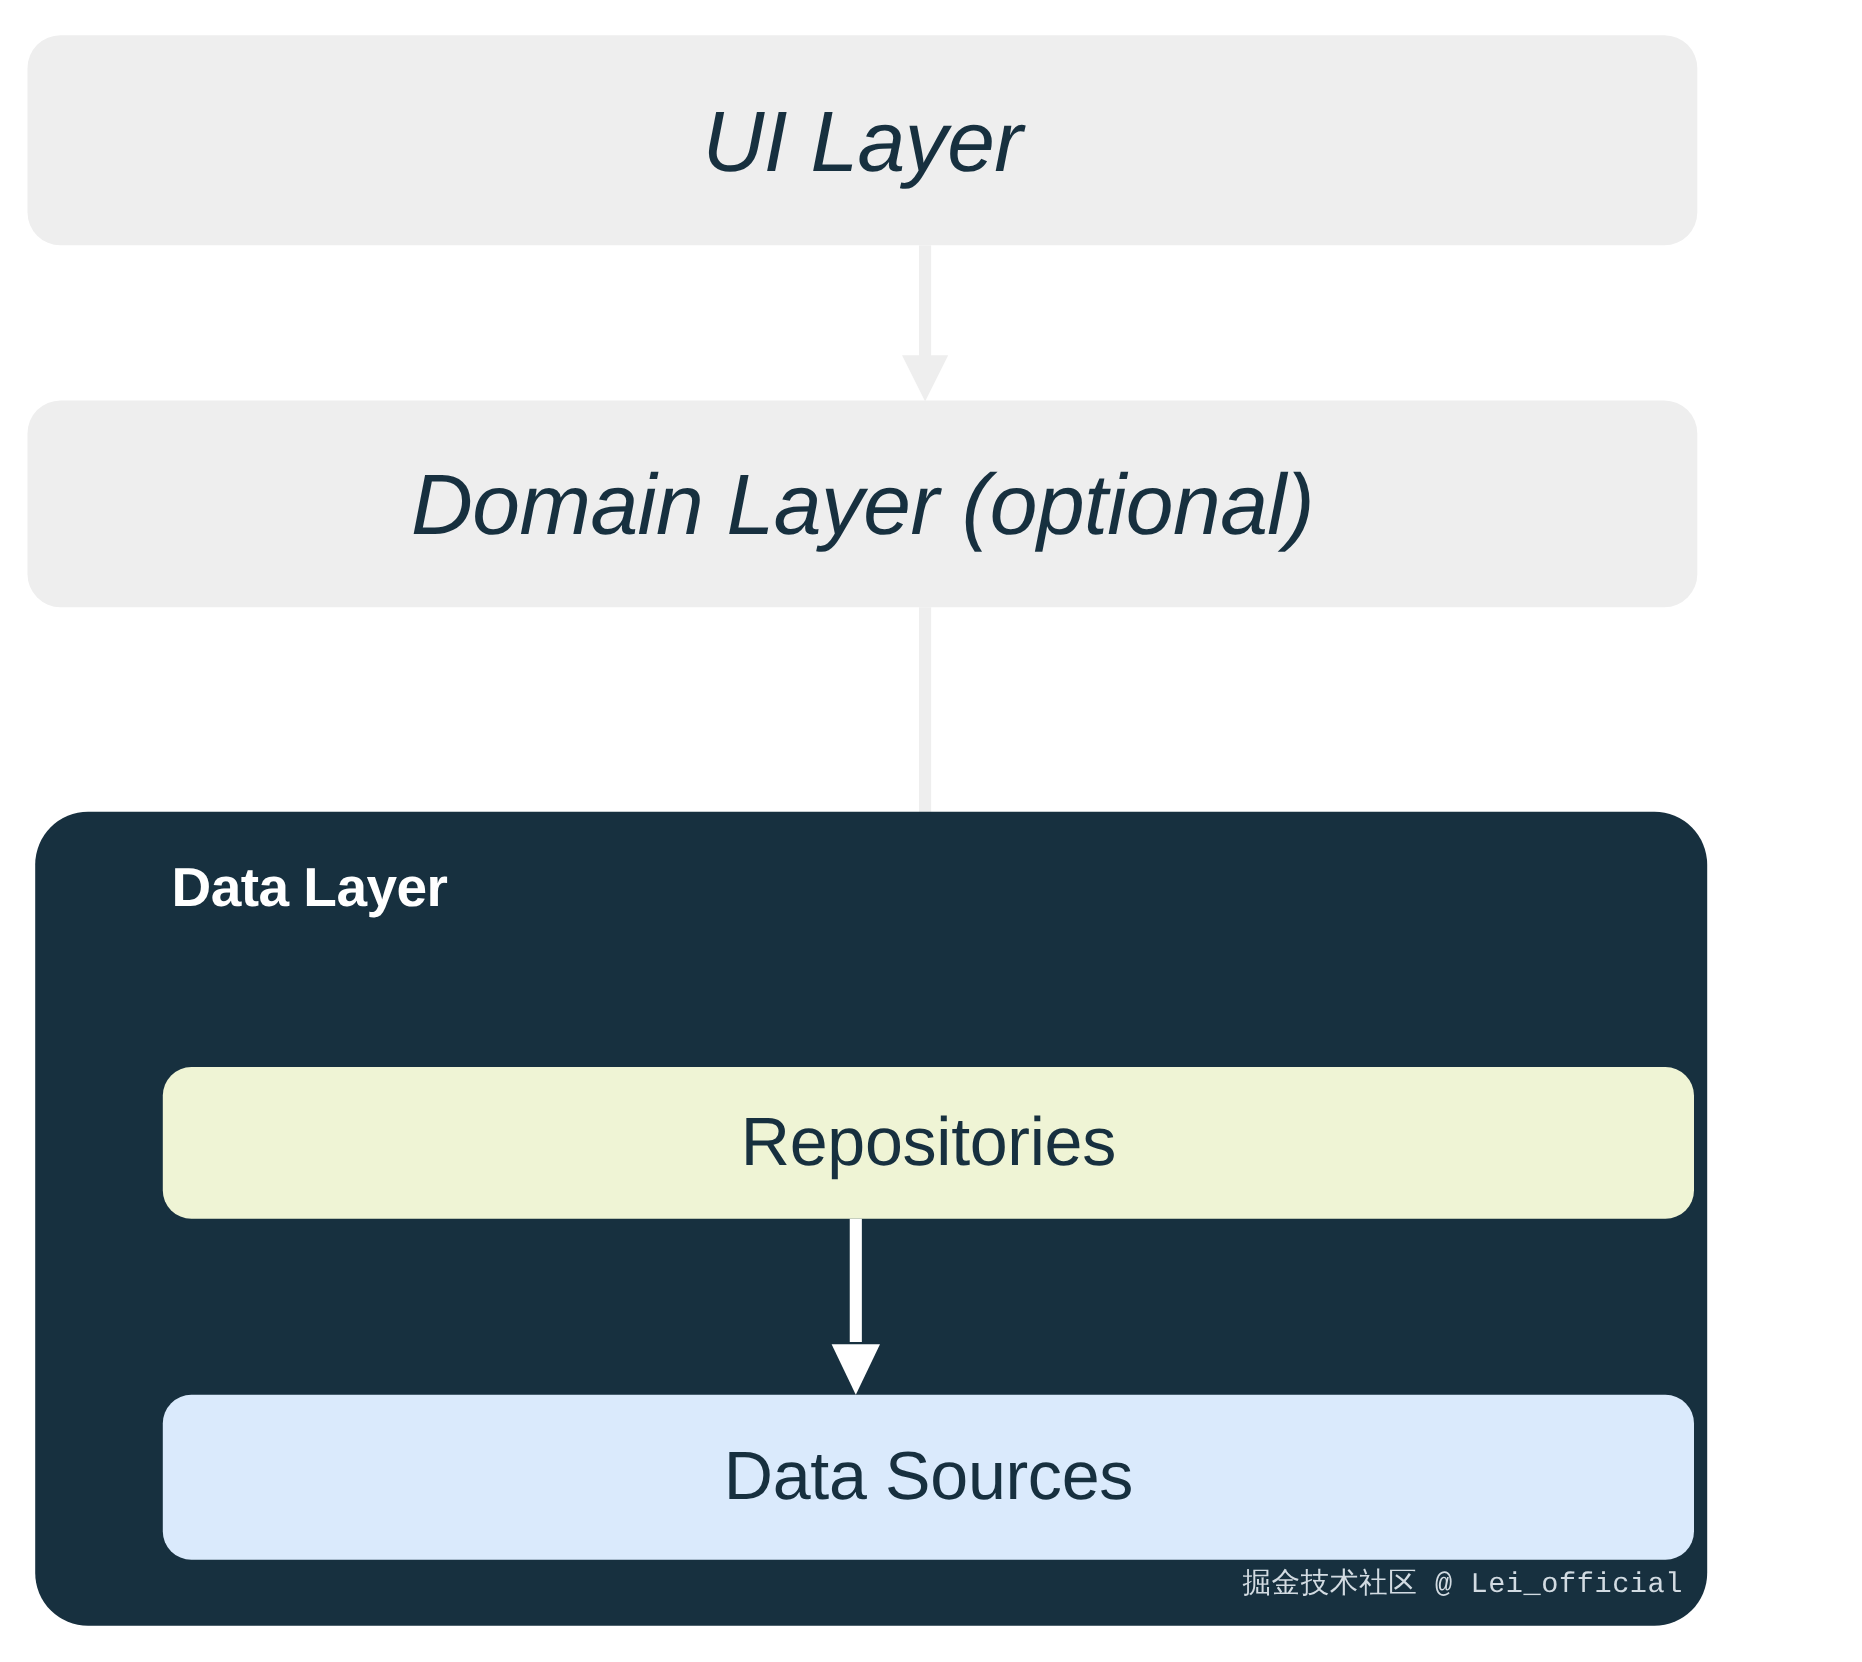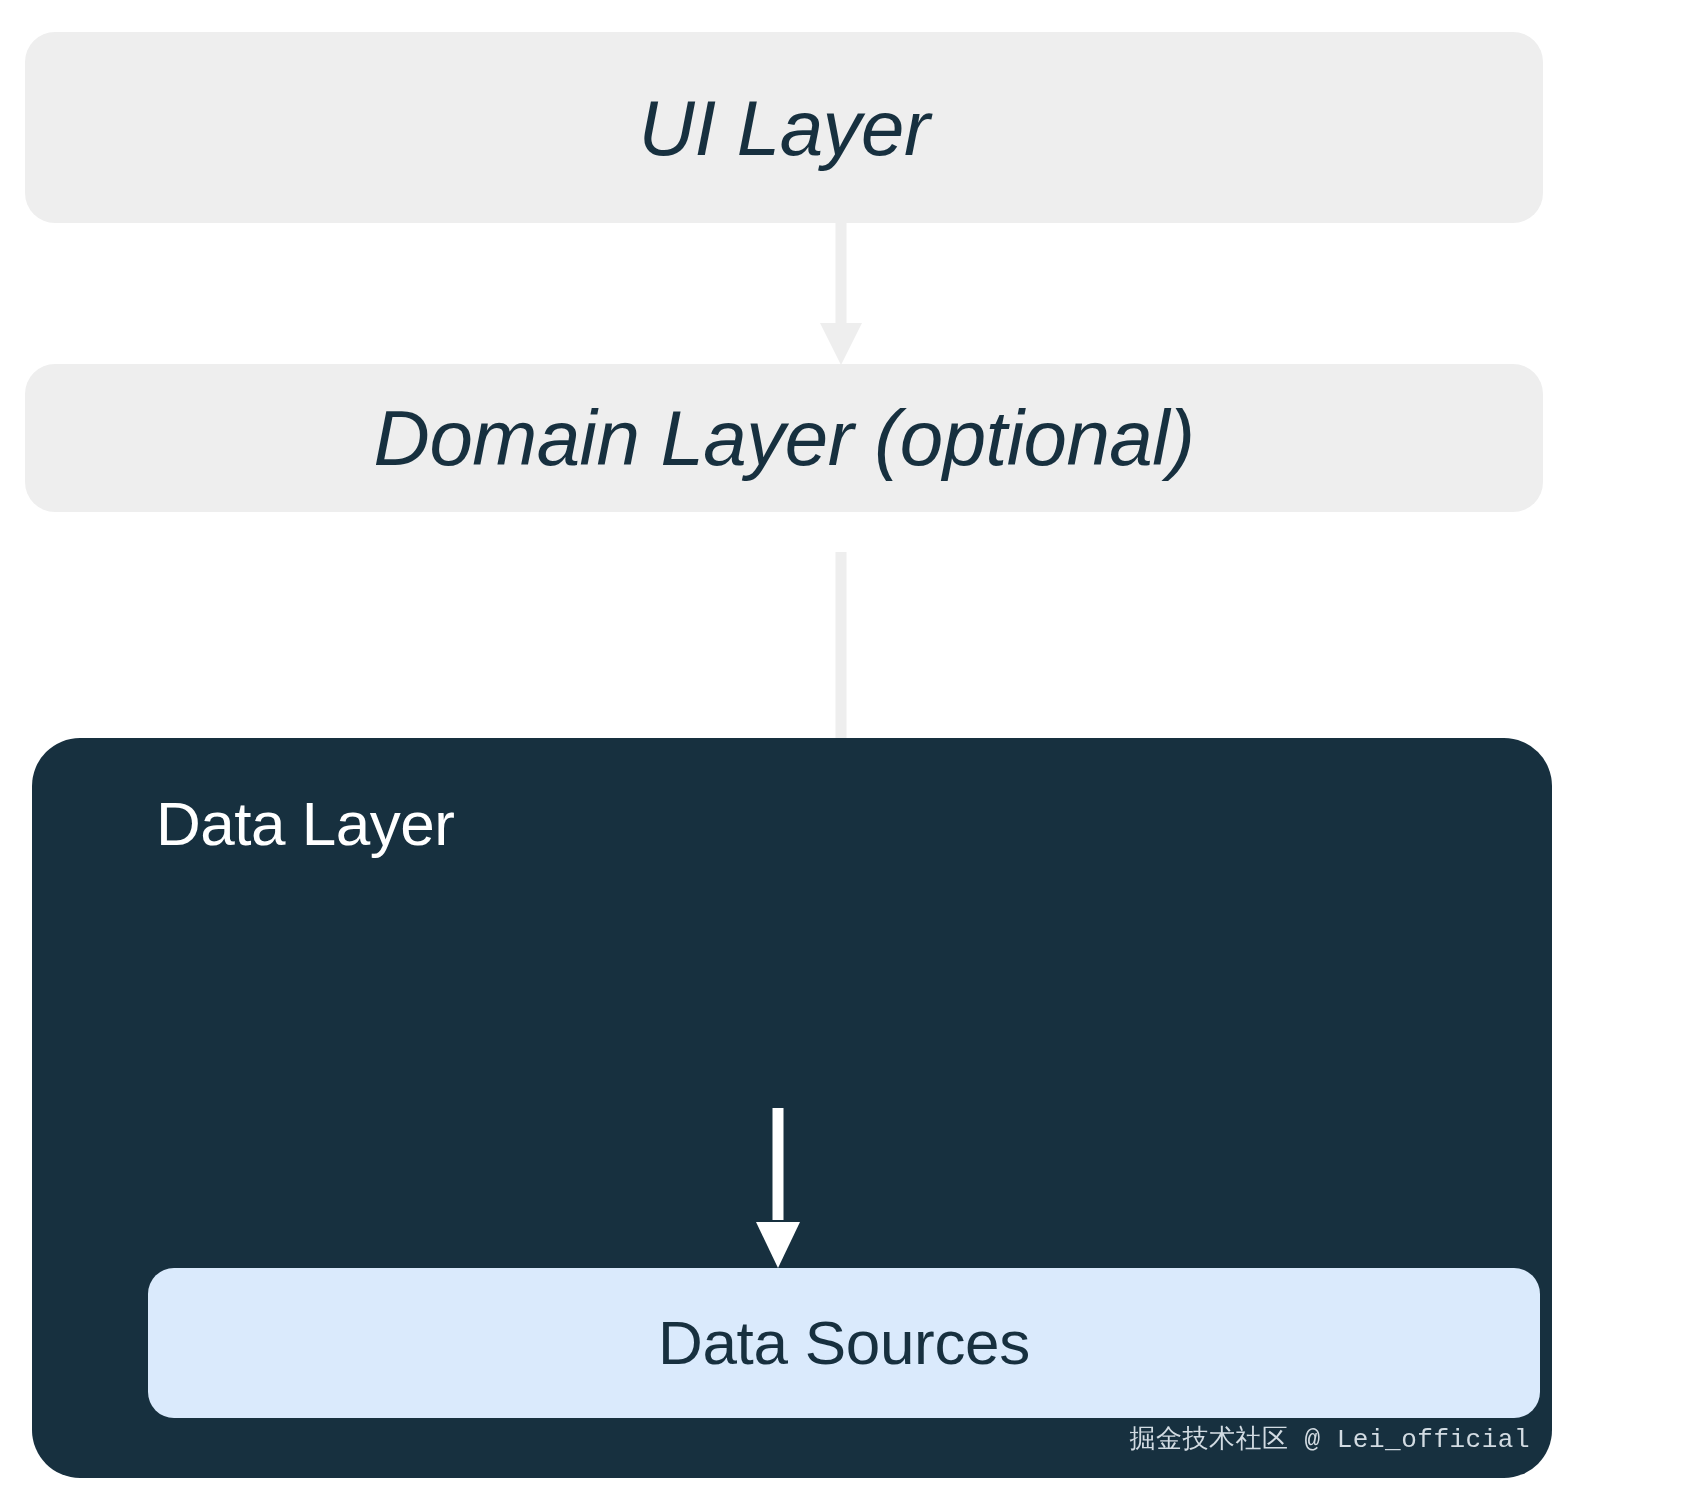--- a/index.html
+++ b/index.html
@@ -32,41 +32,41 @@
   .layer-box .layer-label {
     font-size: 78px;
     color: #17303F;
     font-weight: 400;
     letter-spacing: -0.5px;
     line-height: 1;
     white-space: nowrap;
   }
 
   #ui-layer      { left: 25px;  top: 32px;  width: 1518px; height: 191px; }
-  #domain-layer  { left: 25px;  top: 364px; width: 1518px; height: 148px; }
+  #domain-layer  { left: 25px;  top: 364px; width: 1518px; height: 188px; }
 
   
   #data-layer {
     position: absolute;
     left: 32px;
     top: 738px;
     width: 1520px;
     height: 740px;
     background: #17303F;
     border-radius: 48px;
     box-sizing: border-box;
     overflow: hidden;
   }
   #data-layer-title {
     position: absolute;
     left: 124px;
-    top: 55px;
-    font-size: 62px;
+    top: 44px;
+    font-size: 50px;
     color: #FFFFFF;
-    font-weight: 400;
+    font-weight: 700;
     letter-spacing: -0.5px;
     line-height: 1;
     white-space: nowrap;
   }
 
   
   .inner-box {
     position: absolute;
     left: 116px;
     width: 1392px;
@@ -166,20 +166,23 @@
   </div>
 
   <div id="arrow-domain-to-data" class="arrow">
     <div class="arrow-shaft"></div>
     <div class="arrow-head"></div>
   </div>
 
   <div id="data-layer">
     <div id="data-layer-title">Data Layer</div>
 
+    <div id="repositories-box" class="inner-box">
+      <span class="inner-label">Repositories</span>
+    </div>
 
     <div id="arrow-repo-to-sources" class="arrow">
       <div class="arrow-shaft"></div>
       <div class="arrow-head"></div>
     </div>
 
     <div id="data-sources-box" class="inner-box">
       <span class="inner-label">Data Sources</span>
     </div>
 

